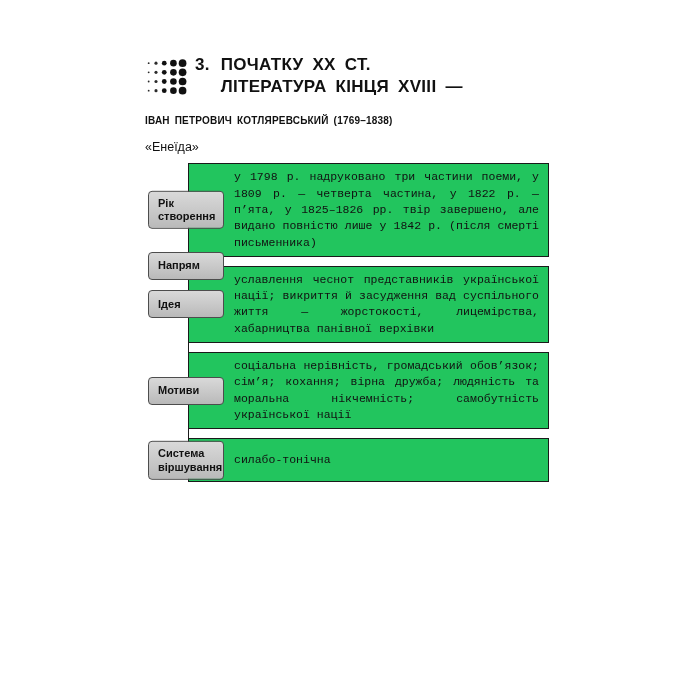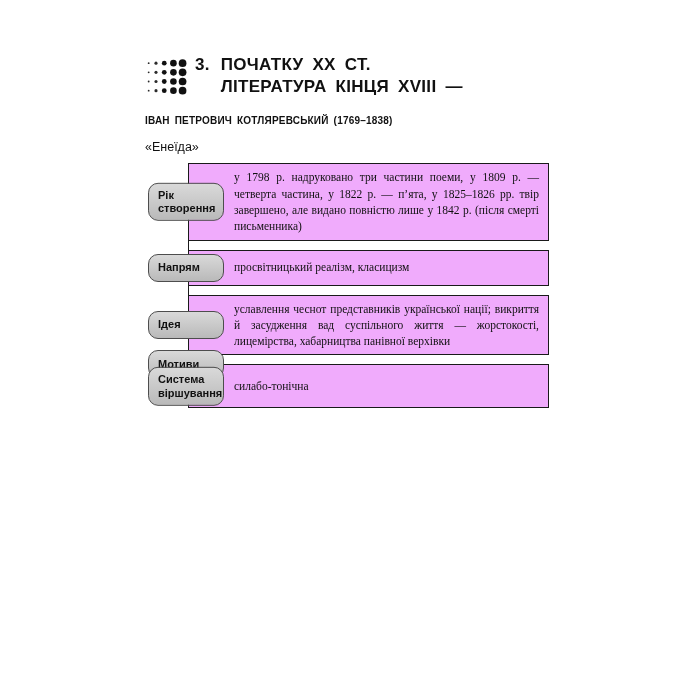--- a/index.html
+++ b/index.html
@@ -54,39 +54,39 @@
   
   .diagram { margin-top:9px; position:relative; }
   .spine {
     position:absolute; left:43px; top:2px; bottom:2px; width:1px;
     background:#1a1a1a; z-index:0;
   }
   .drow { position:relative; margin-bottom:9px; }
   .drow:last-child { margin-bottom:0; }
   .dbox {
     margin-left:43px;
-    background:#f0abfc;
+    background:#22c55e;
     border:1px solid #1a1a1a;
     padding:5px 9px 5px 45px;
     min-height:36px;
     display:flex; align-items:center;
     position:relative; z-index:1;
-    font-family:Liberation Serif, serif;
+    font-family:Liberation Mono, monospace;
     font-size:11.5px; line-height:1.42;
     text-align:justify;
   }
   .dbox.tall2 { min-height:44px; }
   .dlabel {
     position:absolute; left:3px; top:50%; transform:translateY(-50%);
     width:76px; min-height:28px;
     display:flex; align-items:center;
     padding:5px 5px 5px 9px;
     background:linear-gradient(180deg,#d9d9d9 0%,#c6c6c6 60%,#b9b9b9 100%);
     border:1px solid #4d4d4d;
-    border-radius:10px;
+    border-radius:4px;
     font-weight:bold; font-size:11px; line-height:1.2;
     z-index:2;
   }
 
   .page-number {
     position:absolute; left:145px; top:644px; width:404px;
     text-align:right; padding-right:14px;
     font-family:"Liberation Serif", serif;
     font-size:12.5px; letter-spacing:1px;
   }
@@ -139,33 +139,33 @@
     <div class="diagram">
       <div class="spine"></div>
 
       <div class="drow">
         <div class="dlabel">Рік створення</div>
         <div class="dbox">у 1798 р. надруковано три частини поеми, у 1809 р. — четверта частина, у 1822 р. — п’ята, у 1825–1826 рр. твір завершено, але видано повністю лише у 1842 р. (після смерті письменника)</div>
       </div>
 
       <div class="drow">
         <div class="dlabel">Напрям</div>
-        <div class="dbox">просвітницький реалізм, класицизм</div>
       </div>
 
 
 
 
       <div class="drow">
         <div class="dlabel">Ідея</div>
         <div class="dbox">уславлення чеснот представників української нації; викриття й засудження вад суспільного життя — жорстокості, лицемірства, хабарництва панівної верхівки</div>
       </div>
 
       <div class="drow">
         <div class="dlabel">Мотиви</div>
+        <div class="dbox">соціальна нерівність, громадський обов’язок; сім’я; кохання; вірна дружба; людяність та моральна нікчемність; самобутність української нації</div>
       </div>
 
       <div class="drow">
         <div class="dlabel">Система віршування</div>
         <div class="dbox tall2">силабо-тонічна</div>
       </div>
     </div>
 
   </div>
 

